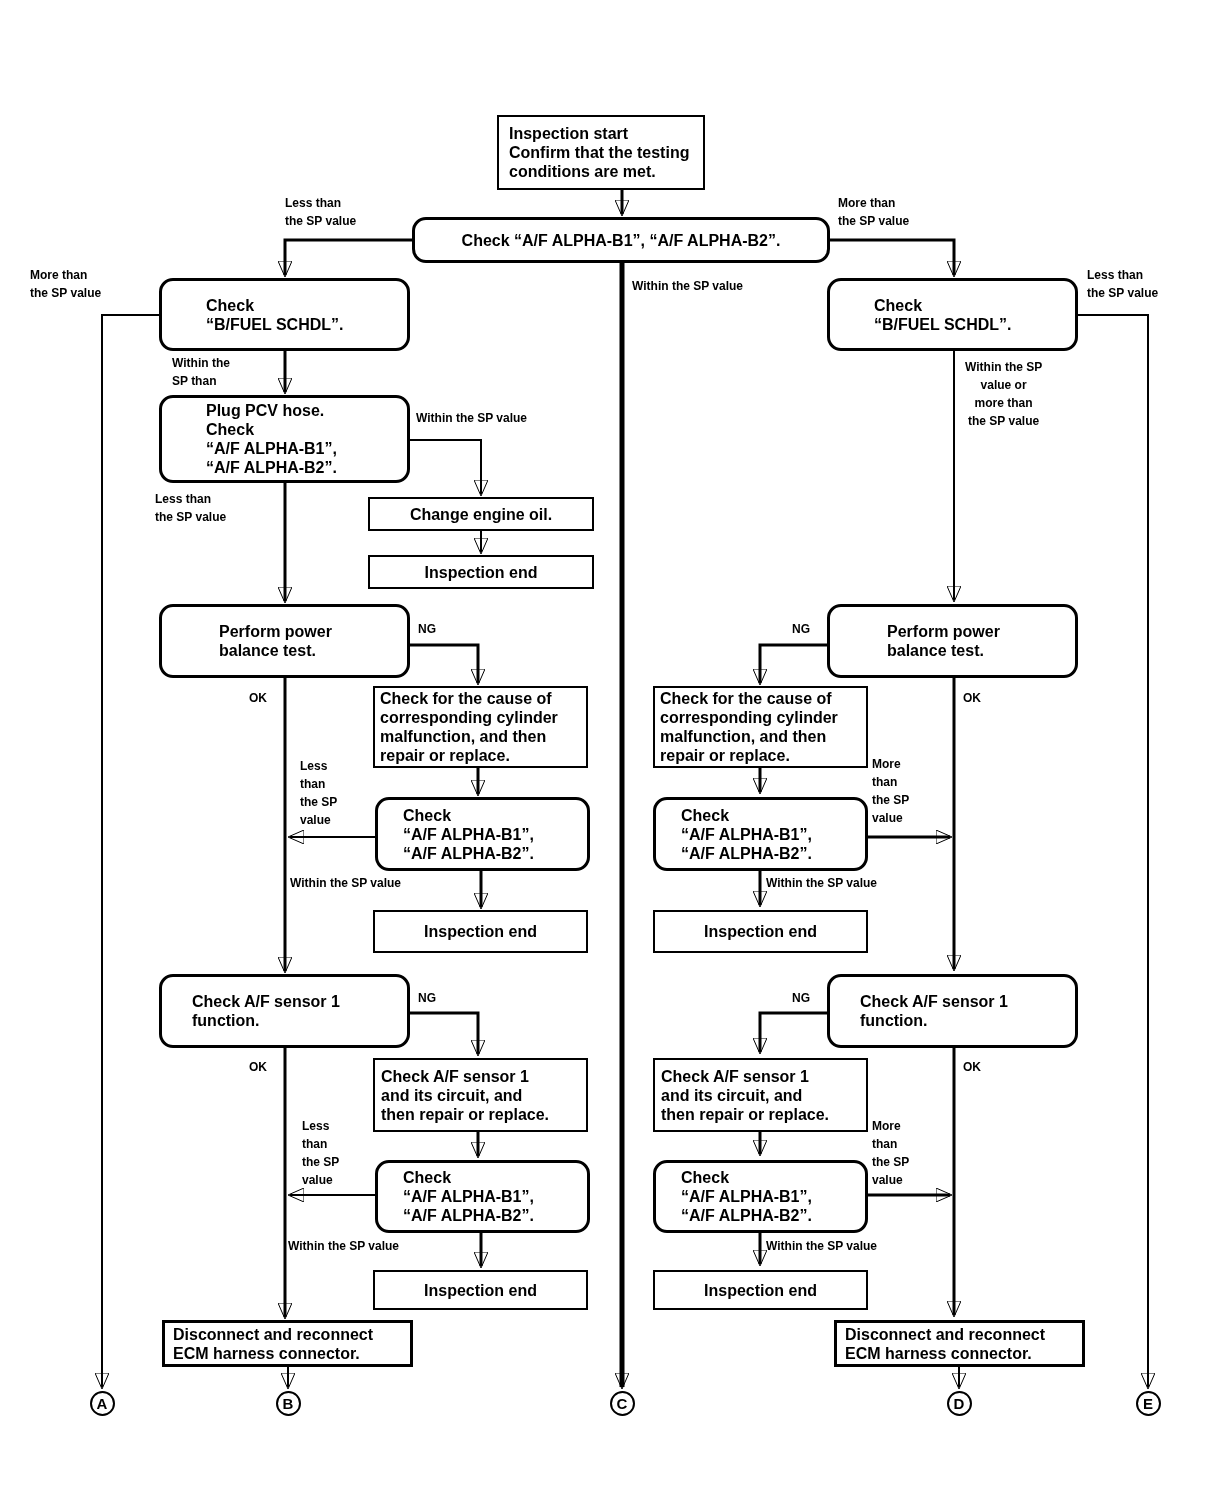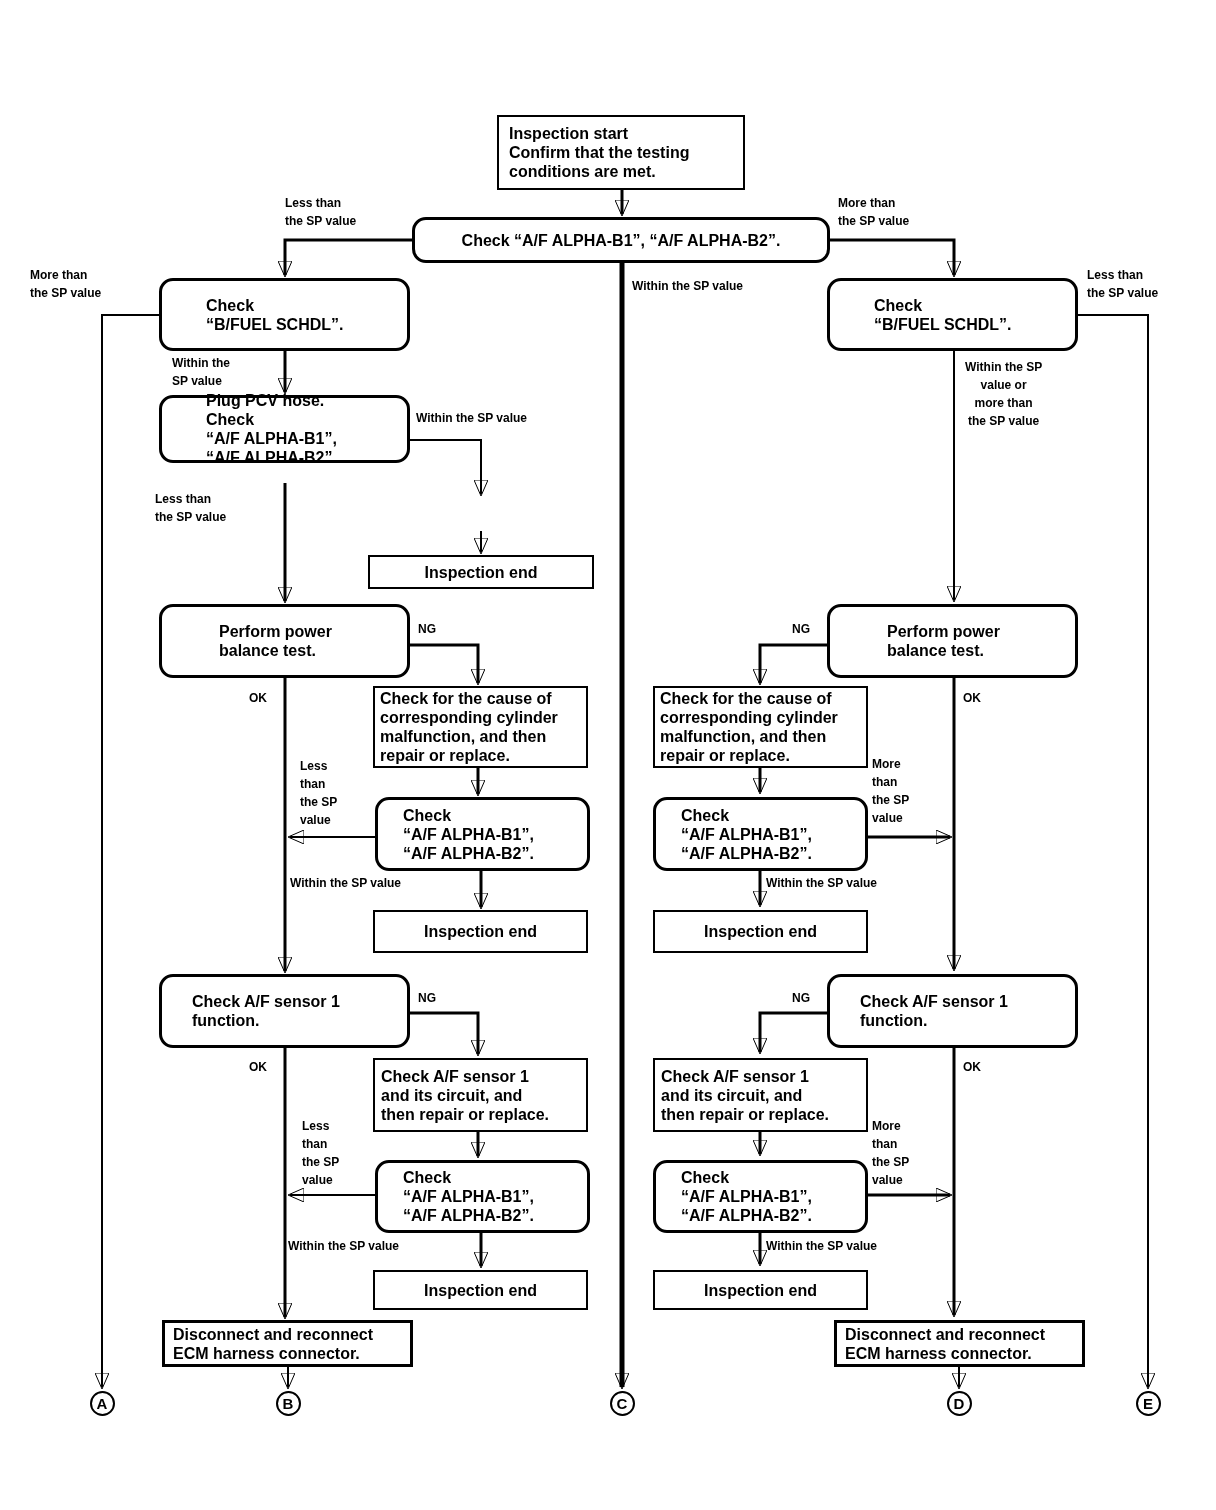--- a/index.html
+++ b/index.html
@@ -75,37 +75,38 @@
       <path marker-end="url(#ah)" d="M954 351 V600"></path>
       <path marker-end="url(#ah)" d="M410 440 H481 V494"></path>
       <path marker-end="url(#ah)" d="M481 531 V552"></path>
       <path marker-end="url(#ah)" d="M375 837 H290"></path>
       <path marker-end="url(#ah)" d="M375 1195 H290"></path>
       <path marker-end="url(#ah)" d="M288 1367 V1387"></path>
       <path marker-end="url(#ah)" d="M959 1367 V1387"></path>
     </g>
   </svg>
 
-  <div class="box" style="left:497px;top:115px;width:248px;height:75px;padding-left:10px;">Inspection start
+  <div class="box" style="left:497px;top:115px;width:208px;height:75px;padding-left:10px;">Inspection start
 Confirm that the testing
 conditions are met.</div>
 
   <div class="box rounded center" style="left:412px;top:217px;width:418px;height:46px;">Check “A/F ALPHA-B1”, “A/F ALPHA-B2”.</div>
 
   <div class="box rounded" style="left:159px;top:278px;width:251px;height:73px;padding-left:44px;">Check
 “B/FUEL SCHDL”.</div>
 
   <div class="box rounded" style="left:827px;top:278px;width:251px;height:73px;padding-left:44px;">Check
 “B/FUEL SCHDL”.</div>
 
-  <div class="box rounded" style="left:159px;top:395px;width:251px;height:68px;padding-left:44px;">Plug PCV hose.
+  <div class="box rounded" style="left:159px;top:395px;width:251px;height:88px;padding-left:44px;">Plug PCV hose.
 Check
 “A/F ALPHA-B1”,
 “A/F ALPHA-B2”.</div>
 
+  <div class="box center" style="left:368px;top:497px;width:226px;height:34px;">Change engine oil.</div>
 
   <div class="box center" style="left:368px;top:555px;width:226px;height:34px;">Inspection end</div>
 
   <div class="box rounded" style="left:159px;top:604px;width:251px;height:74px;padding-left:57px;">Perform power
 balance test.</div>
 
   <div class="box rounded" style="left:827px;top:604px;width:251px;height:74px;padding-left:57px;">Perform power
 balance test.</div>
 
   <div class="box" style="left:373px;top:686px;width:215px;height:82px;padding-left:5px;">Check for the cause of
@@ -165,21 +166,21 @@
   <div class="lbl" style="left:285px;top:194px;">Less than
 the SP value</div>
   <div class="lbl" style="left:838px;top:194px;">More than
 the SP value</div>
   <div class="lbl" style="left:30px;top:266px;">More than
 the SP value</div>
   <div class="lbl" style="left:1087px;top:266px;">Less than
 the SP value</div>
   <div class="lbl" style="left:632px;top:277px;">Within the SP value</div>
   <div class="lbl" style="left:172px;top:354px;">Within the
-SP value</div>
+SP than</div>
   <div class="lbl" style="left:965px;top:358px;text-align:center;">Within the SP
 value or
 more than
 the SP value</div>
   <div class="lbl" style="left:416px;top:409px;">Within the SP value</div>
   <div class="lbl" style="left:155px;top:490px;">Less than
 the SP value</div>
   <div class="lbl" style="left:418px;top:620px;">NG</div>
   <div class="lbl" style="left:249px;top:689px;">OK</div>
   <div class="lbl" style="left:300px;top:757px;">Less

